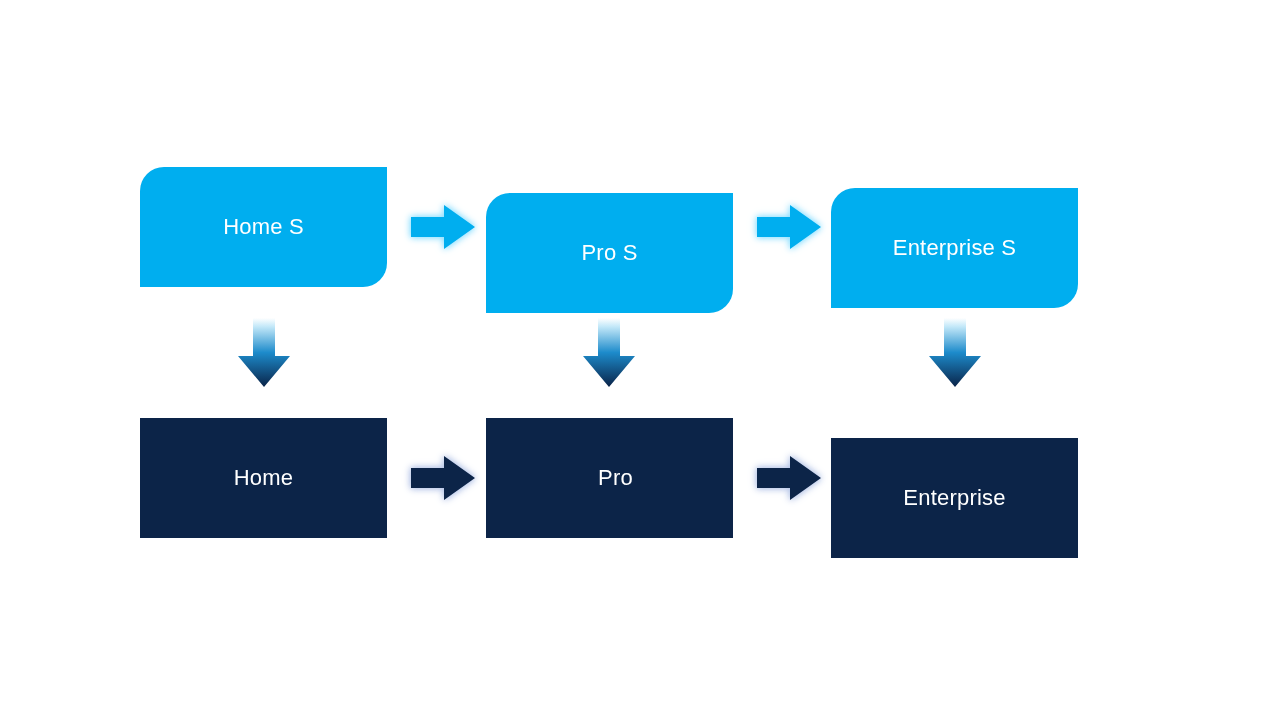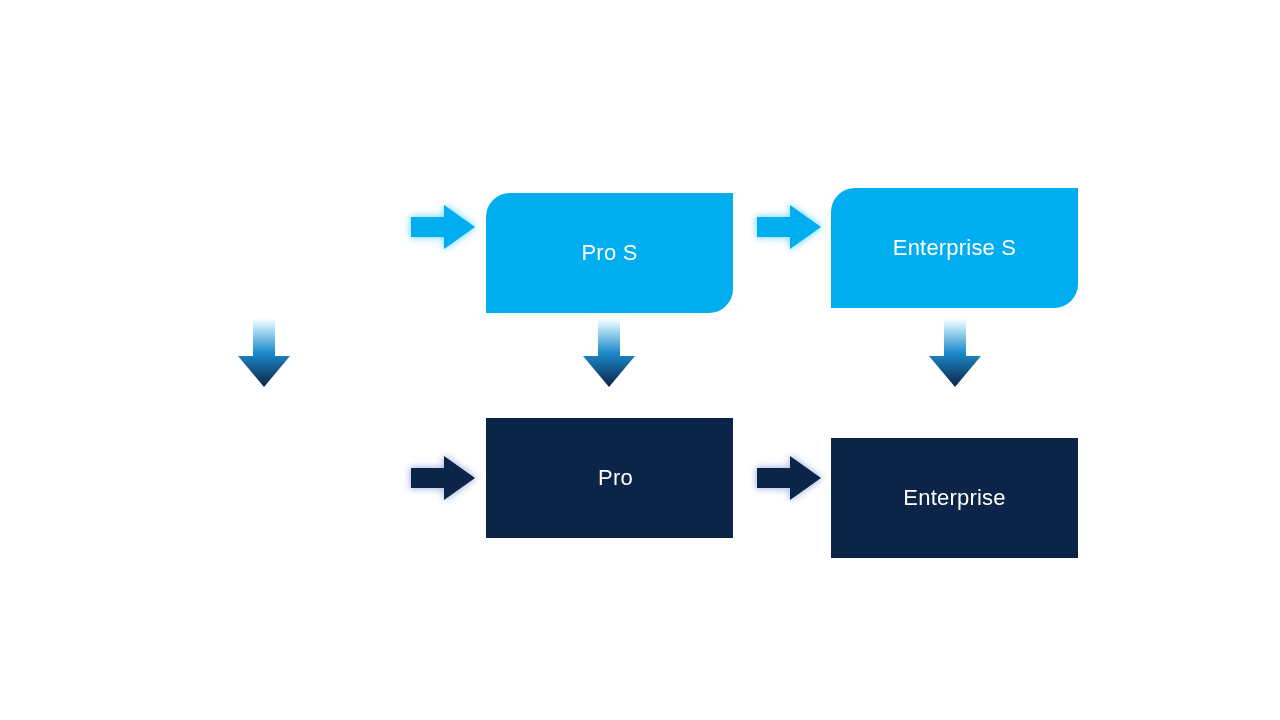--- a/index.html
+++ b/index.html
@@ -46,20 +46,23 @@
     <defs>
       <linearGradient id="downGrad" x1="0" y1="0" x2="0" y2="1">
         <stop offset="0" stop-color="#FFFFFF"></stop>
         <stop offset="0.12" stop-color="#C5E9F9"></stop>
         <stop offset="0.5" stop-color="#1D8BCB"></stop>
         <stop offset="1" stop-color="#0A2348"></stop>
       </linearGradient>
     </defs>
   </svg>
 
+  <div class="node node-top" style="left:140px; top:167px;">
+    <span>Home S</span>
+  </div>
   <div class="node node-top" style="left:486px; top:167px;margin-top:26px;">
     <span>Pro S</span>
   </div>
   <div class="node node-top" style="left:831px; top:167px;margin-top:21px;">
     <span>Enterprise S</span>
   </div>
 
   <svg class="arrow arrow-light" style="left:411px; top:204px;" width="66" height="46" viewBox="0 0 66 46">
     <polygon points="0,13 33,13 33,1 64,23 33,45 33,33 0,33" fill="#00AEEF"></polygon>
   </svg>
@@ -70,20 +73,23 @@
   <svg class="arrow" style="left:237px; top:318px;" width="54" height="70" viewBox="0 0 54 70">
     <polygon points="16,0 38,0 38,38 53,38 27,69 1,38 16,38" fill="url(#downGrad)"></polygon>
   </svg>
   <svg class="arrow" style="left:582px; top:318px;" width="54" height="70" viewBox="0 0 54 70">
     <polygon points="16,0 38,0 38,38 53,38 27,69 1,38 16,38" fill="url(#downGrad)"></polygon>
   </svg>
   <svg class="arrow" style="left:928px; top:318px;" width="54" height="70" viewBox="0 0 54 70">
     <polygon points="16,0 38,0 38,38 53,38 27,69 1,38 16,38" fill="url(#downGrad)"></polygon>
   </svg>
 
+  <div class="node node-bottom" style="left:140px; top:418px;">
+    <span>Home</span>
+  </div>
   <div class="node node-bottom" style="left:486px; top:418px;padding-left:12px;">
     <span>Pro</span>
   </div>
   <div class="node node-bottom" style="left:831px; top:438px;align-items:center;">
     <span>Enterprise</span>
   </div>
 
   <svg class="arrow arrow-dark" style="left:411px; top:455px;" width="66" height="46" viewBox="0 0 66 46">
     <polygon points="0,13 33,13 33,1 64,23 33,45 33,33 0,33" fill="#0C2448"></polygon>
   </svg>

